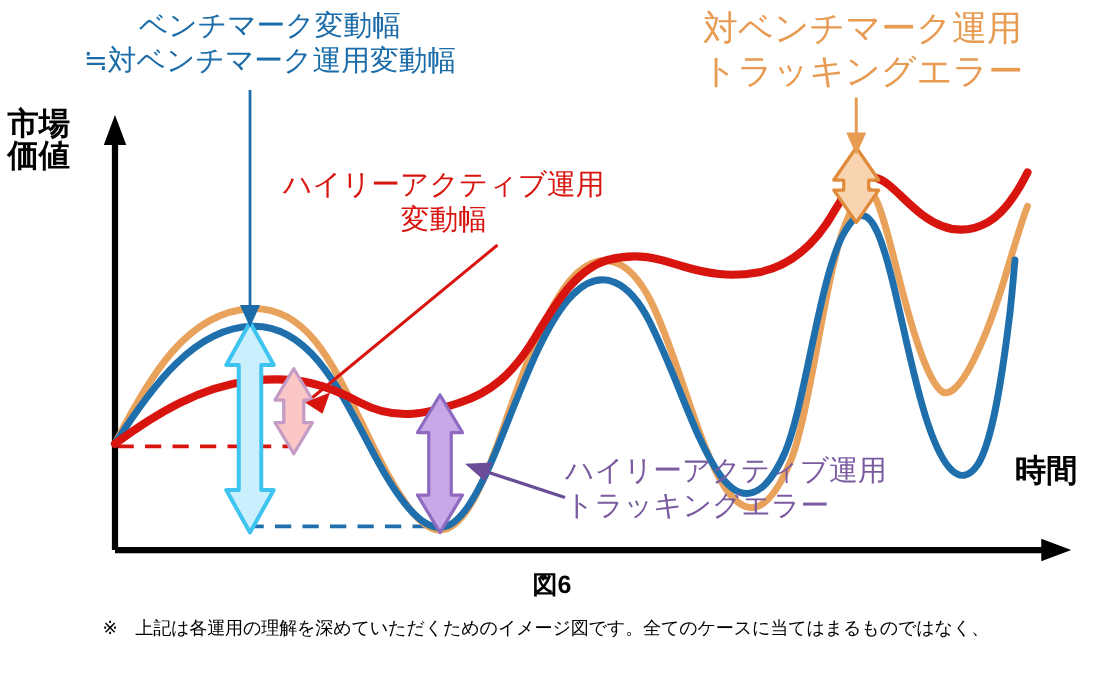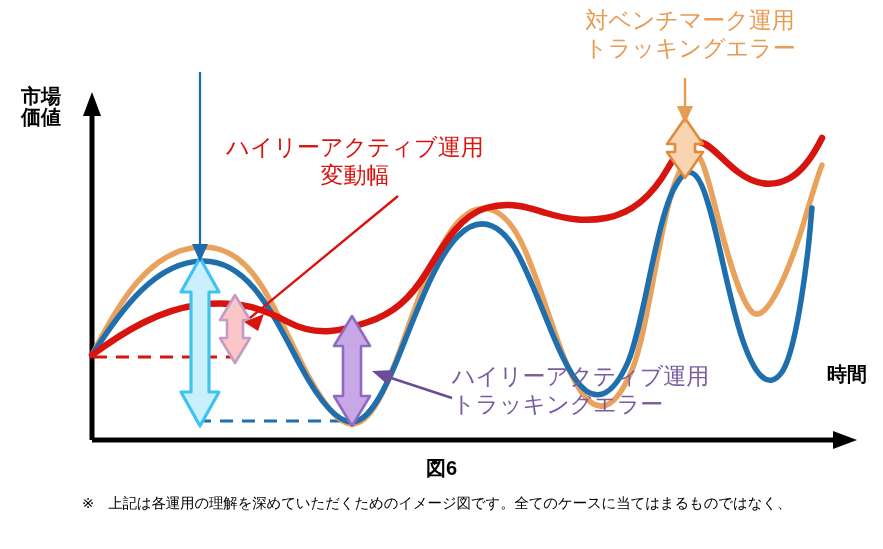--- a/index.html
+++ b/index.html
@@ -12,30 +12,30 @@
   }
   #stage{position:absolute;left:0;top:0;width:883px;height:549px;}
   svg.layer{position:absolute;left:0;top:0;width:883px;height:549px;overflow:visible;}
 
   .lbl{position:absolute;white-space:pre;line-height:1.22;}
 
   .lbl-blue{
     color:#1B6CA8;font-size:23px;font-weight:500;text-align:center;
   }
   .lbl-orange{
-    color:#E89B52;font-size:23px;font-weight:500;text-align:center;
+    color:#E89B52;font-size:28px;font-weight:500;text-align:center;
   }
   .lbl-red{
     color:#D8140F;font-size:23px;font-weight:500;text-align:center;
   }
   .lbl-purple{
     color:#7A5BA0;font-size:23px;font-weight:500;text-align:left;
   }
   .axis-text{
-    color:#000;font-size:20px;font-weight:bold;line-height:1.05;text-align:center;
+    color:#000;font-size:25px;font-weight:bold;line-height:1.05;
   }
   .figcap{
     color:#000;font-size:20px;font-weight:bold;text-align:center;width:100%;
   }
   .footnote{
     color:#000;font-size:14.5px;line-height:1.55;
     letter-spacing:-0.2px;
   }
 </style>
 </head>
@@ -126,20 +126,22 @@
     <polygon points="372,371 394,370 388,385" fill="#6B4C96"></polygon>
 
     <g>
       <polygon points="685,118 703,144 695,144 695,152 703,152 685,178 667,152 675,152 675,144 667,144" fill="#F8D5B0" stroke="#E08A3C" stroke-width="2.6" stroke-linejoin="round"></polygon>
     </g>
 
     <line x1="685" y1="78" x2="685" y2="112" stroke="#E89B52" stroke-width="2.4"></line>
     <polygon points="685,124 677,106 693,106" fill="#E89B52"></polygon>
   </svg>
 
+  <div class="lbl lbl-blue" style="left:16px;top:6px;width:400px;">ベンチマーク変動幅
+≒対ベンチマーク運用変動幅</div>
 
   <div class="lbl lbl-orange" style="left:540px;top:6px;width:300px;">対ベンチマーク運用
 トラッキングエラー</div>
 
   <div class="lbl lbl-red" style="left:205px;top:133px;width:300px;">ハイリーアクティブ運用
 変動幅</div>
 
   <div class="lbl lbl-purple" style="left:452px;top:362px;width:340px;">ハイリーアクティブ運用
 トラッキングエラー</div>
 

